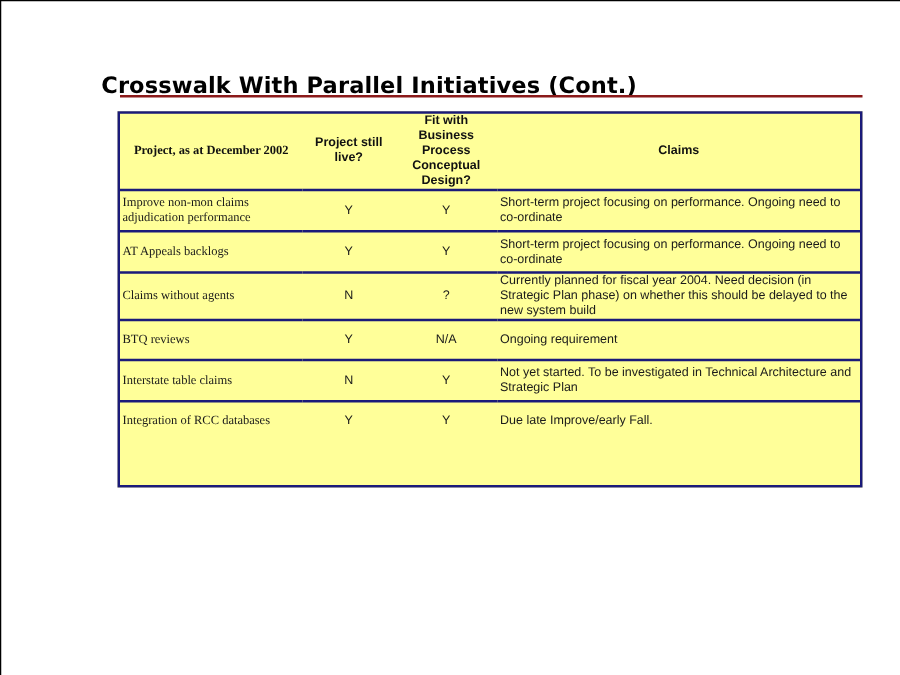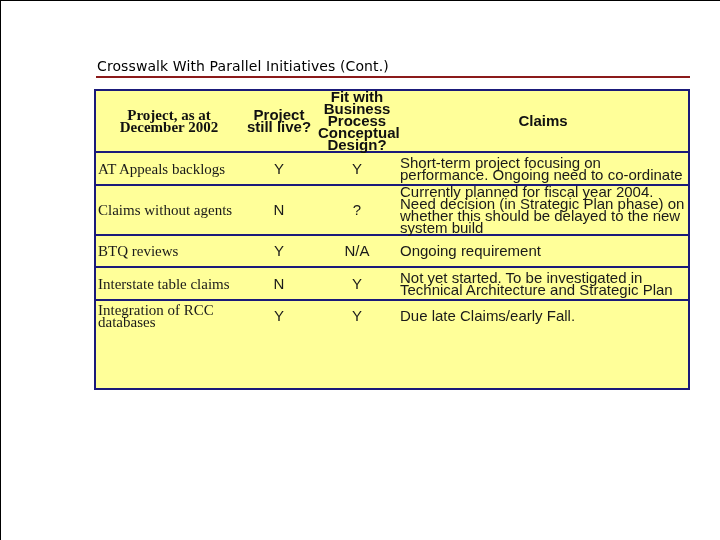--- a/index.html
+++ b/index.html
@@ -17,25 +17,25 @@
     .slide-frame {
       position: absolute;
       left: 0; top: 0;
       width: 720px; height: 540px;
       box-sizing: border-box;
       border-top: 1px solid #000000;
       border-left: 1px solid #000000;
     }
     .slide-title {
       position: absolute;
-      left: 97px;
+      left: 81px;
       top: 58px;
       font-family: "DejaVu Sans", sans-serif;
-      font-weight: normal;
-      font-size: 14px;
+      font-weight: bold;
+      font-size: 18px;
       color: #000000;
       letter-spacing: 0.1px;
       white-space: nowrap;
     }
     .title-rule {
       position: absolute;
       left: 96px;
       top: 76px;
       width: 594px;
       height: 2px;
@@ -51,21 +51,21 @@
       background: #ffff99;
       border: 2px solid #1a1a7a;
     }
     table.crosswalk {
       border-collapse: collapse;
       width: 100%;
       table-layout: fixed;
     }
     table.crosswalk td, table.crosswalk th {
       padding: 0 2px;
-      font-size: 15px;
+      font-size: 10px;
       color: #1a1a1a;
       vertical-align: middle;
       line-height: 12px;
     }
     table.crosswalk tr {
       border-bottom: 2px solid #1a1a7a;
     }
     table.crosswalk tr:last-child {
       border-bottom: none;
     }
@@ -101,20 +101,26 @@
 
 <div class="table-wrap">
   <table class="crosswalk">
     <tbody>
         <tr class="header-row">
       <th class="col-project">Project, as at December 2002</th>
       <th class="col-live">Project still live?</th>
       <th class="col-fit">Fit with Business Process Conceptual Design?</th>
       <th class="col-notes">Claims</th>
     </tr>
+    <tr class="row-h1">
+      <td class="col-project">Improve non-mon claims adjudication performance</td>
+      <td class="col-live">Y</td>
+      <td class="col-fit">Y</td>
+      <td class="col-notes">Short-term project focusing on performance. Ongoing need to co-ordinate</td>
+    </tr>
     <tr class="row-h2">
       <td class="col-project">AT Appeals backlogs</td>
       <td class="col-live">Y</td>
       <td class="col-fit">Y</td>
       <td class="col-notes">Short-term project focusing on performance. Ongoing need to co-ordinate</td>
     </tr>
     <tr class="row-h3">
       <td class="col-project">Claims without agents</td>
       <td class="col-live">N</td>
       <td class="col-fit">?</td>
@@ -129,17 +135,17 @@
     <tr class="row-h5">
       <td class="col-project">Interstate table claims</td>
       <td class="col-live">N</td>
       <td class="col-fit">Y</td>
       <td class="col-notes">Not yet started. To be investigated in Technical Architecture and Strategic Plan</td>
     </tr>
     <tr class="row-h7">
       <td class="col-project">Integration of RCC databases</td>
       <td class="col-live">Y</td>
       <td class="col-fit">Y</td>
-      <td class="col-notes">Due late Claims/early Fall.</td>
+      <td class="col-notes">Due late Improve/early Fall.</td>
     </tr>
   </tbody>
     </table>
 </div>
 
 </body></html>

